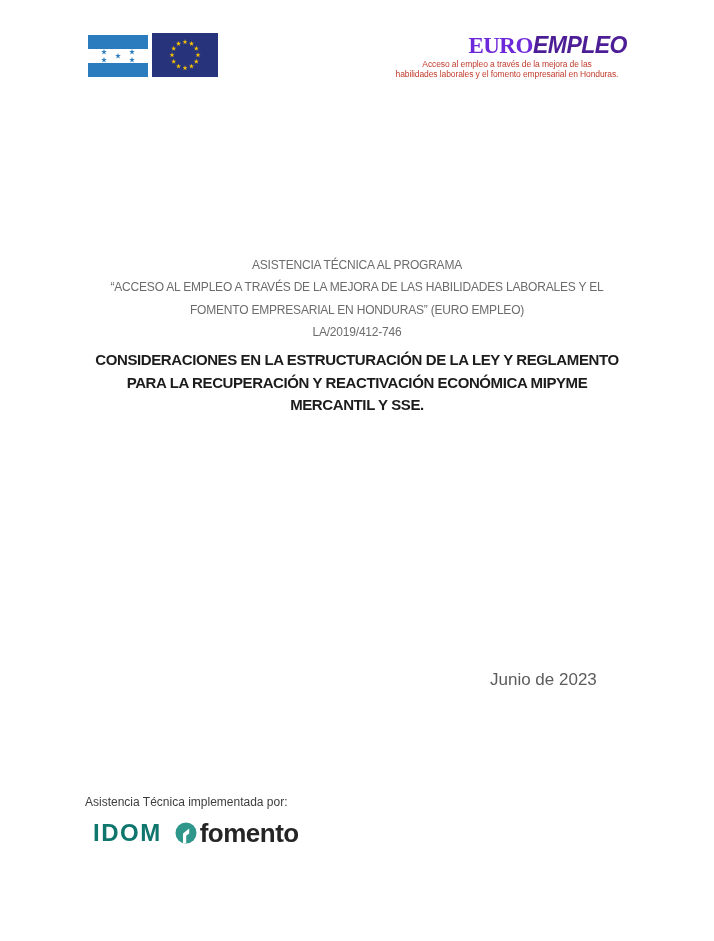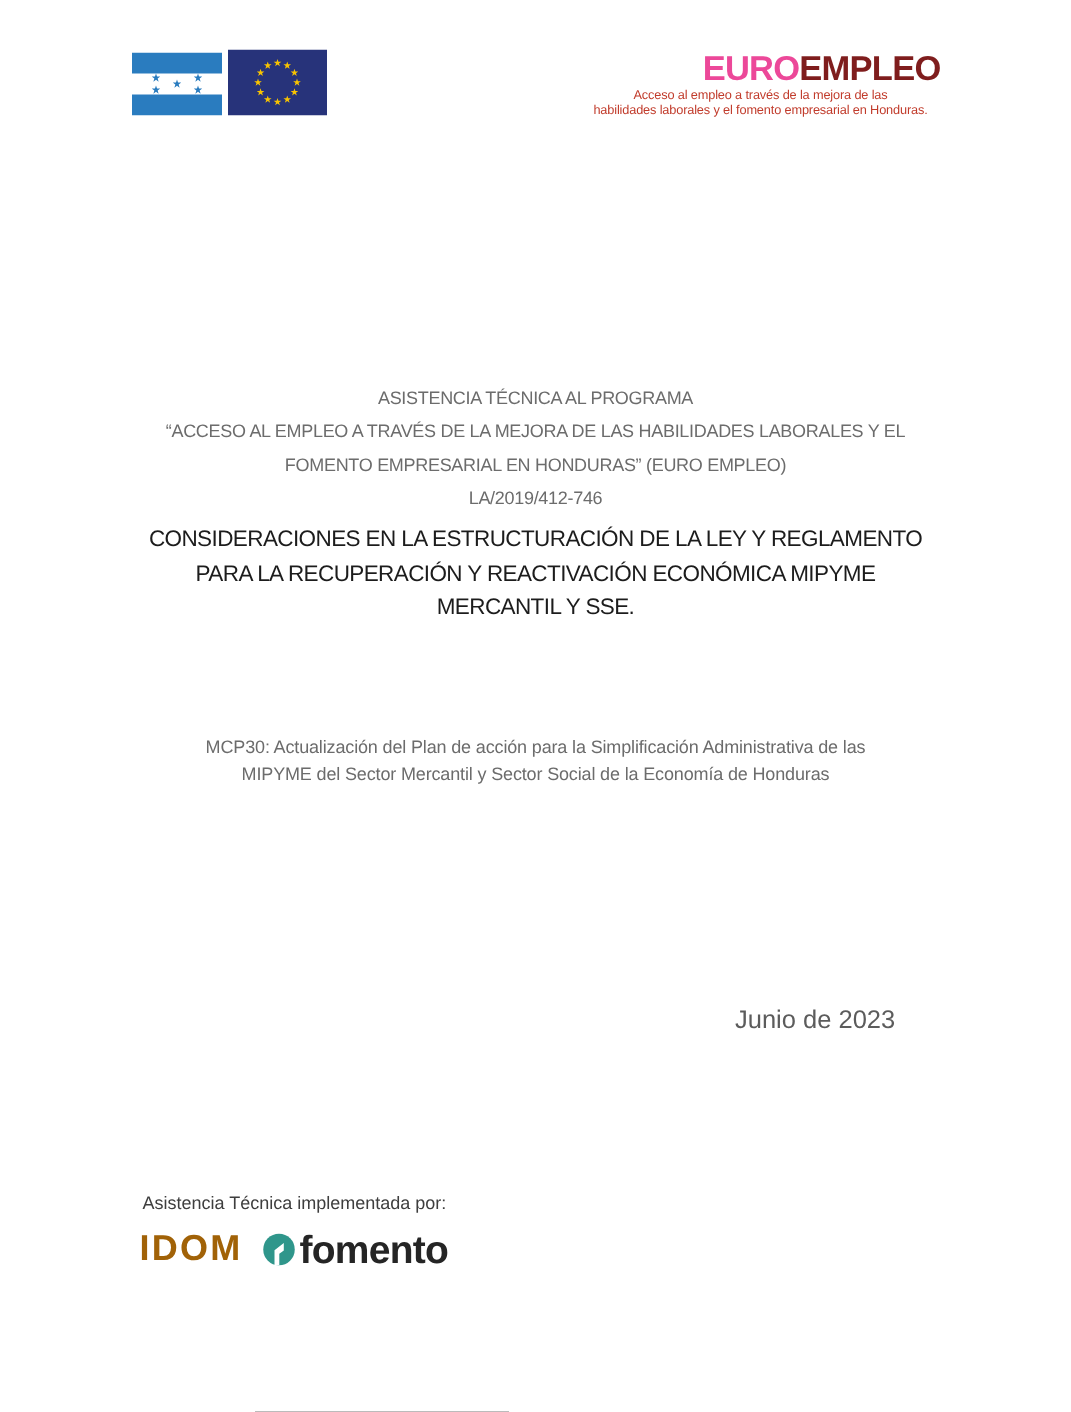--- a/index.html
+++ b/index.html
@@ -25,22 +25,22 @@
     width: 240px;
     text-align: right;
   }
   .brand .wordmark {
     font-size: 23px;
     font-weight: bold;
     letter-spacing: -0.5px;
     line-height: 24px;
     white-space: nowrap;
   }
-  .brand .word-euro   { color: #ec4899; }
-  .brand .word-empleo { color: #7f1d1d; }
+  .brand .word-euro   { color: #6d28d9; font-family: Liberation Serif, serif; }
+  .brand .word-empleo { color: #4c1d95; font-style: italic; }
   .brand .tagline {
     margin-top: 1px;
     font-size: 8.5px;
     line-height: 10px;
     color: #C13B2B;
     letter-spacing: -0.1px;
     text-align: center;
   }
 
   
@@ -52,21 +52,21 @@
     line-height: 22.3px;
     letter-spacing: -0.2px;
     color: #6C6C6C;
     margin-top: 48px;
   }
   .doc-title {
     position: absolute;
     top: 349px; left: 0; right: 0;
     text-align: center;
     font-size: 15px;
-    font-weight: normal;
+    font-weight: bold;
     letter-spacing: -0.4px;
     line-height: 22.6px;
     color: #1C1C1C;
   }
   .subtitle {
     position: absolute;
     top: 489px; left: 0; right: 0;
     text-align: center;
     font-size: 12px;
     line-height: 18px;
@@ -76,36 +76,36 @@
   .doc-date {
     position: absolute;
     top: 670px; left: 490px;
     font-size: 17px;
     color: #5C5C5C;
   }
 
   
   .footer-label {
     position: absolute;
-    top: 795px; left: 95px;
+    top: 795px; left: 85px;
     font-size: 12px;
     color: #3E3E3E;
   }
   .logo-row {
     position: absolute;
     top: 817px; left: 93px;
     display: flex;
     align-items: center;
     height: 32px;
   }
   .idom-logo {
     font-size: 24px;
     font-weight: bold;
     letter-spacing: 1.5px;
-    color: #a16207;
+    color: #0f766e;
     line-height: 32px;
   }
   .involas-logo {
     display: flex;
     align-items: center;
     margin-left: 13px;
   }
   .involas-icon { display: block; }
   .involas-text {
     margin-left: 3px;
@@ -174,24 +174,20 @@
     <div>FOMENTO EMPRESARIAL EN HONDURAS” (EURO EMPLEO)</div>
     <div>LA/2019/412-746</div>
   </div>
 
   <div class="doc-title">
     <div>CONSIDERACIONES EN LA ESTRUCTURACIÓN DE LA LEY Y REGLAMENTO</div>
     <div>PARA LA RECUPERACIÓN Y REACTIVACIÓN ECONÓMICA MIPYME</div>
     <div>MERCANTIL Y SSE.</div>
   </div>
 
-  <div class="subtitle">
-    <div>MCP30: Actualización del Plan de acción para la Simplificación Administrativa de las</div>
-    <div>MIPYME del Sector Mercantil y Sector Social de la Economía de Honduras</div>
-  </div>
 
   <div class="doc-date">Junio de 2023</div>
 
   <div class="footer-label">Asistencia Técnica implementada por:</div>
 
   <div class="logo-row">
     <div class="idom-logo">IDOM</div>
     <div class="involas-logo">
       <svg class="involas-icon" viewBox="0 0 22 22" width="22" height="22" xmlns="http://www.w3.org/2000/svg">
         <circle cx="11" cy="11" r="10.5" fill="#2F968B"></circle>

